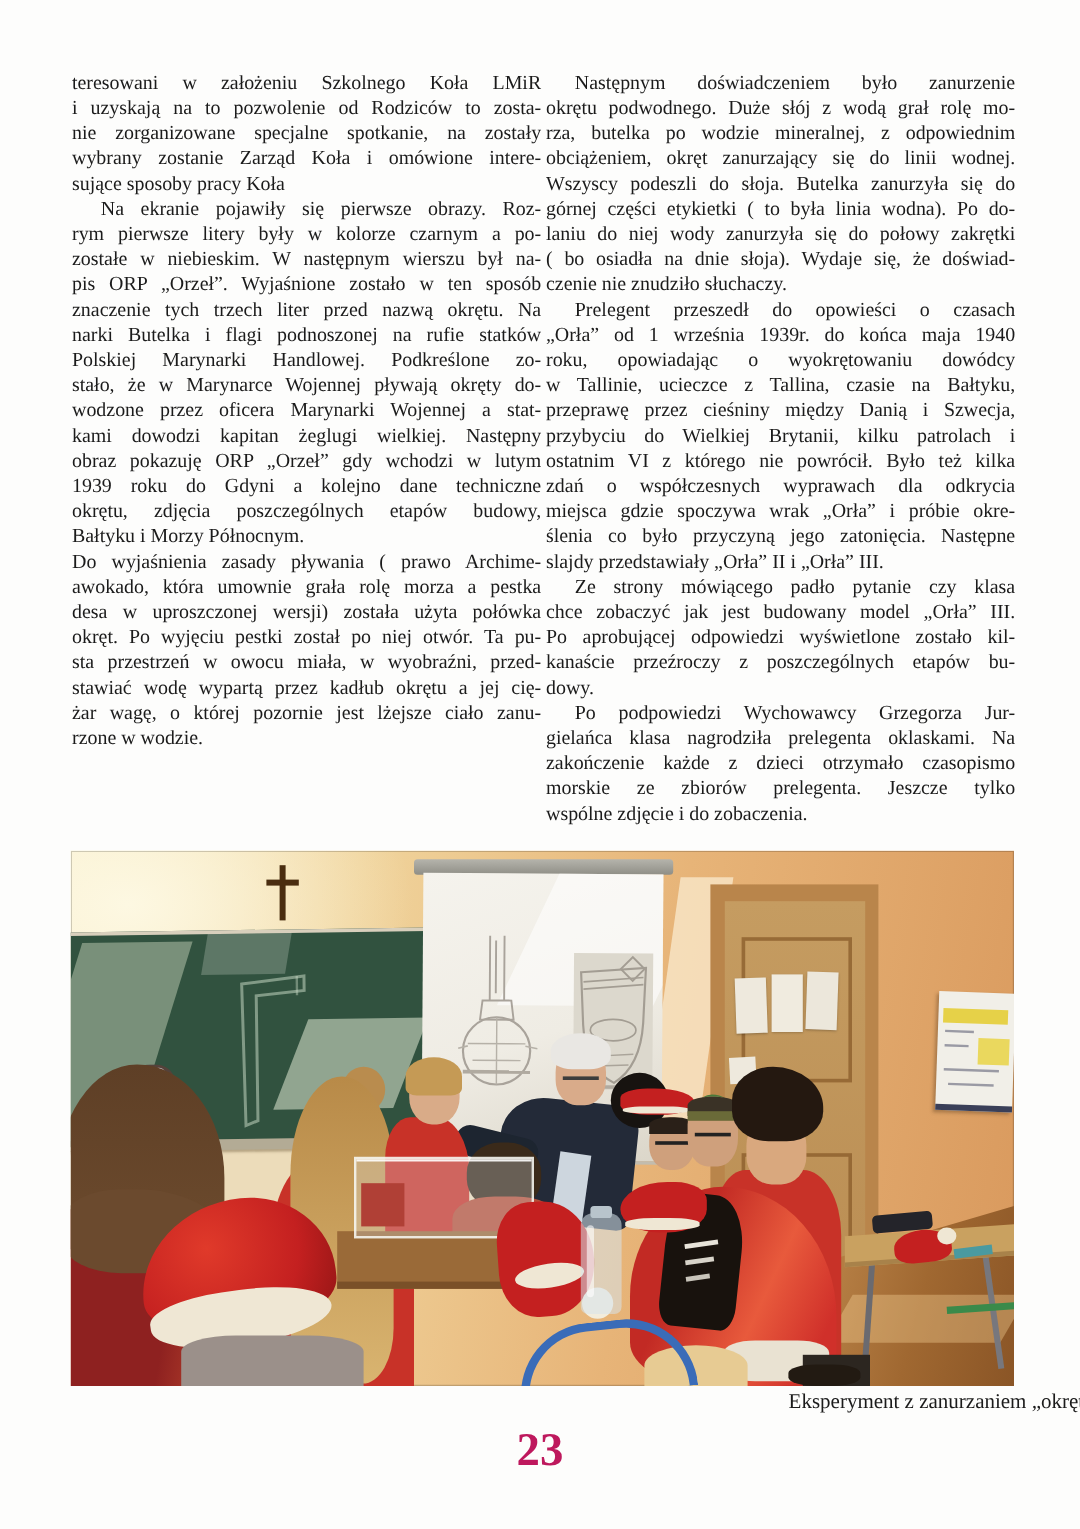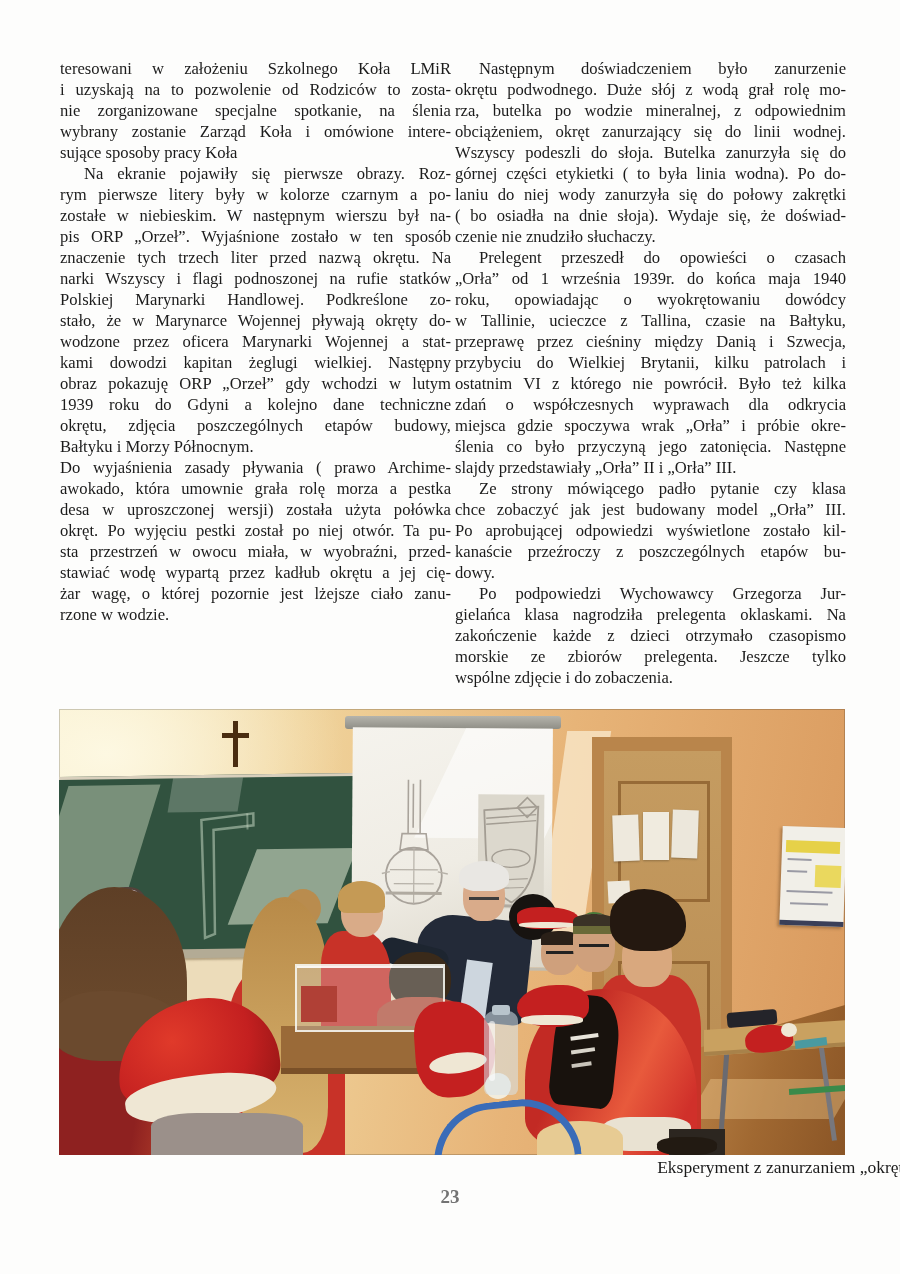--- a/index.html
+++ b/index.html
@@ -8,46 +8,46 @@
   .col{position:absolute;top:58px;width:391px;}
   #col-left{left:60px;}
   #col-right{left:455px;}
   .line{width:391px;height:21px;overflow:hidden;font-size:16.6px;line-height:21px;color:#1b1b1b;
         text-align:justify;text-align-last:justify;}
   .line.last{text-align:left;text-align-last:left;}
   .line.ind{text-indent:24px;}
   .caption{position:absolute;left:0;top:1157px;width:900px;text-align:right;
            font-size:17.5px;color:#1b1b1b;padding-left:20px;}
   .pagenum{position:absolute;left:0;top:1186px;width:900px;text-align:center;
-           font-size:19px;font-weight:bold;color:#737373;}
+           font-size:39px;font-weight:bold;color:#be185d;}
   .photo{position:absolute;left:59px;top:709px;width:786px;height:446px;overflow:hidden;
          background:
            radial-gradient(ellipse 340px 240px at 6% 10%, #fdf8e2 0%, rgba(253,248,226,0) 70%),
            linear-gradient(100deg, var(--wall_light) 0%, #f0d49c 28%, var(--wall) 60%, #d9995d 100%);
          box-shadow:inset 0 0 0 1px rgba(0,0,0,.18);}
   .ab{position:absolute;}
   .chalk-svg, .draw-svg{position:absolute;}
 </style>
 </head>
 <body>
 
 <div class="sheet">
 
   <div class="col" id="col-left">
       <div class="line">teresowani w założeniu Szkolnego Koła LMiR</div>
       <div class="line">i uzyskają na to pozwolenie od Rodziców to zosta-</div>
-      <div class="line">nie zorganizowane specjalne spotkanie, na ślenia</div>
+      <div class="line">nie zorganizowane specjalne spotkanie, na zostały</div>
       <div class="line">wybrany zostanie Zarząd Koła i omówione intere-</div>
       <div class="line last">sujące sposoby pracy Koła</div>
       <div class="line ind">Na ekranie pojawiły się pierwsze obrazy. Roz-</div>
       <div class="line">rym pierwsze litery były w kolorze czarnym a po-</div>
       <div class="line">zostałe w niebieskim. W następnym wierszu był na-</div>
       <div class="line">pis ORP „Orzeł”. Wyjaśnione zostało w ten sposób</div>
       <div class="line">znaczenie tych trzech liter przed nazwą okrętu. Na</div>
-      <div class="line">narki Wszyscy i flagi podnoszonej na rufie statków</div>
+      <div class="line">narki Butelka i flagi podnoszonej na rufie statków</div>
       <div class="line">Polskiej Marynarki Handlowej. Podkreślone zo-</div>
       <div class="line">stało, że w Marynarce Wojennej pływają okręty do-</div>
       <div class="line">wodzone przez oficera Marynarki Wojennej a stat-</div>
       <div class="line">kami dowodzi kapitan żeglugi wielkiej. Następny</div>
       <div class="line">obraz pokazuję ORP „Orzeł” gdy wchodzi w lutym</div>
       <div class="line">1939 roku do Gdyni a kolejno dane techniczne</div>
       <div class="line">okrętu, zdjęcia poszczególnych etapów budowy,</div>
       <div class="line last">Bałtyku i Morzy Północnym.</div>
       <div class="line">Do wyjaśnienia zasady pływania ( prawo Archime-</div>
       <div class="line">awokado, która umownie grała rolę morza a pestka</div>

